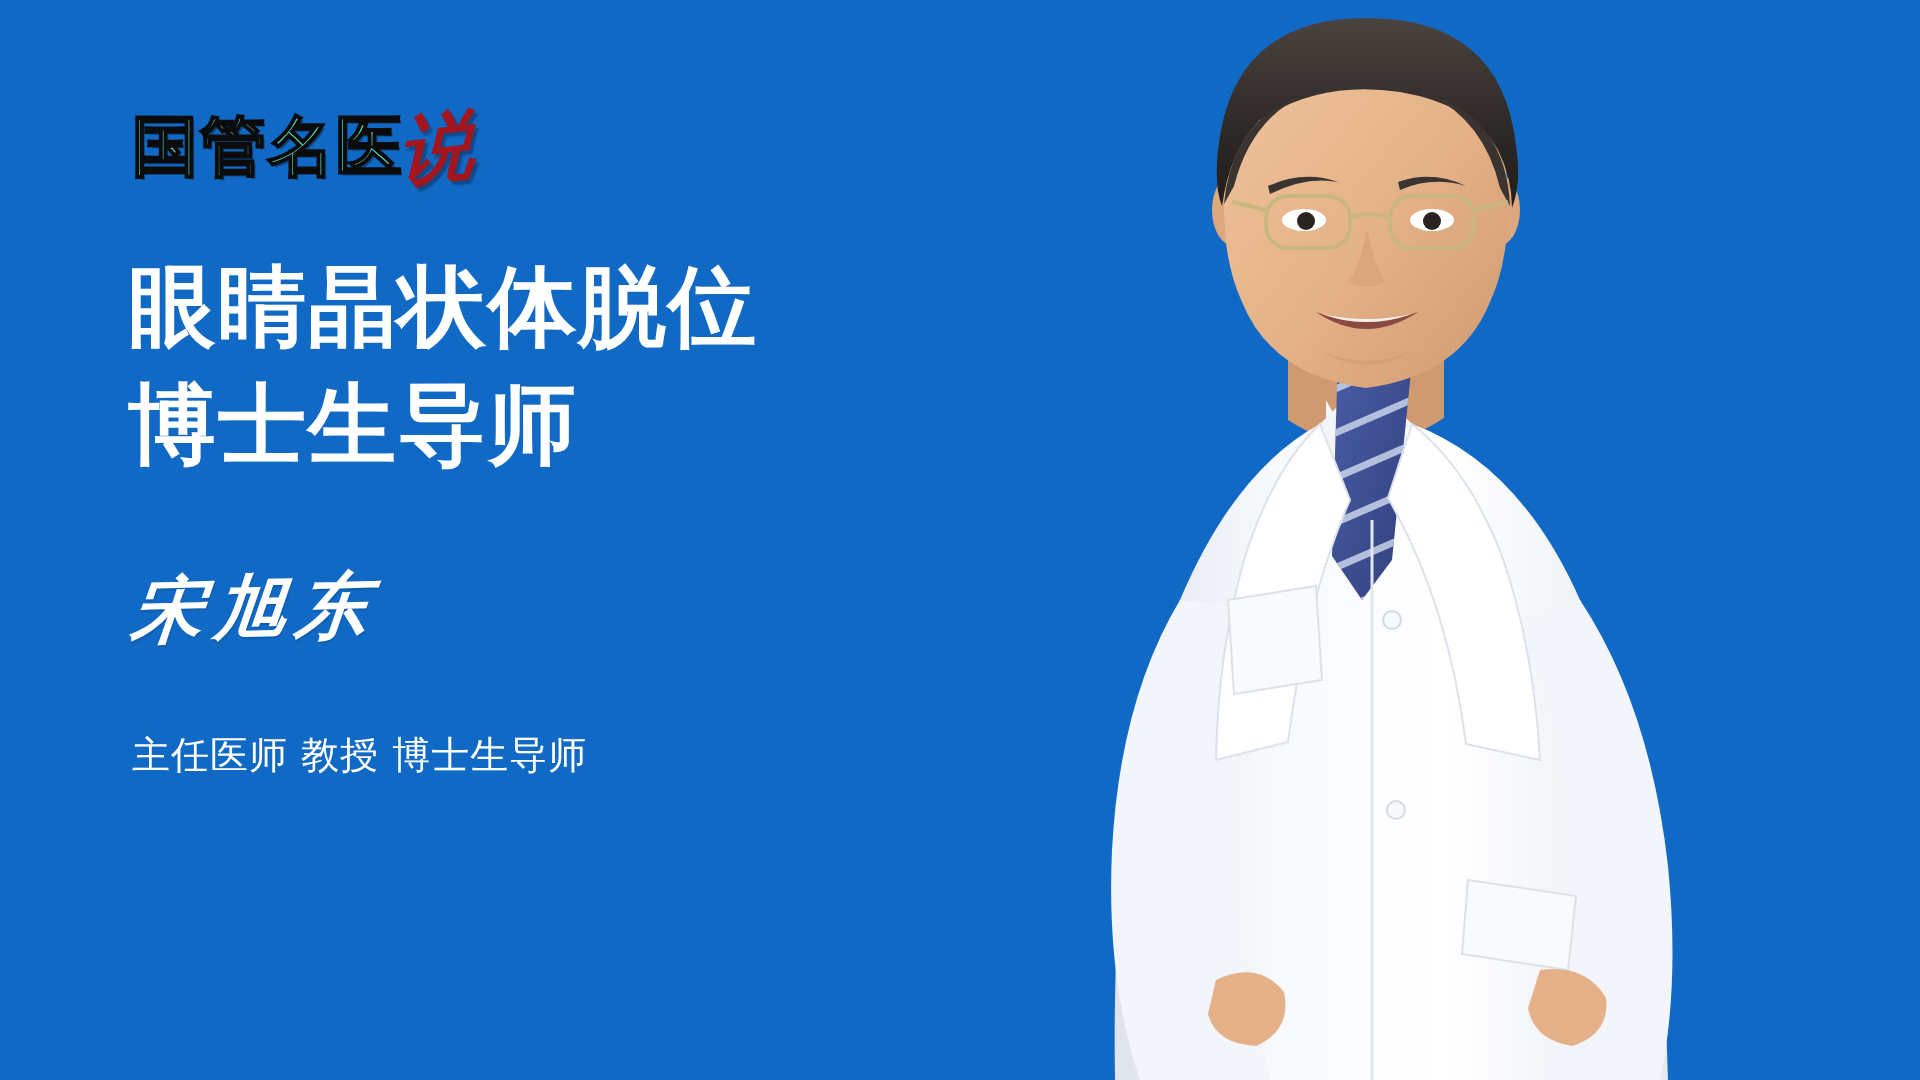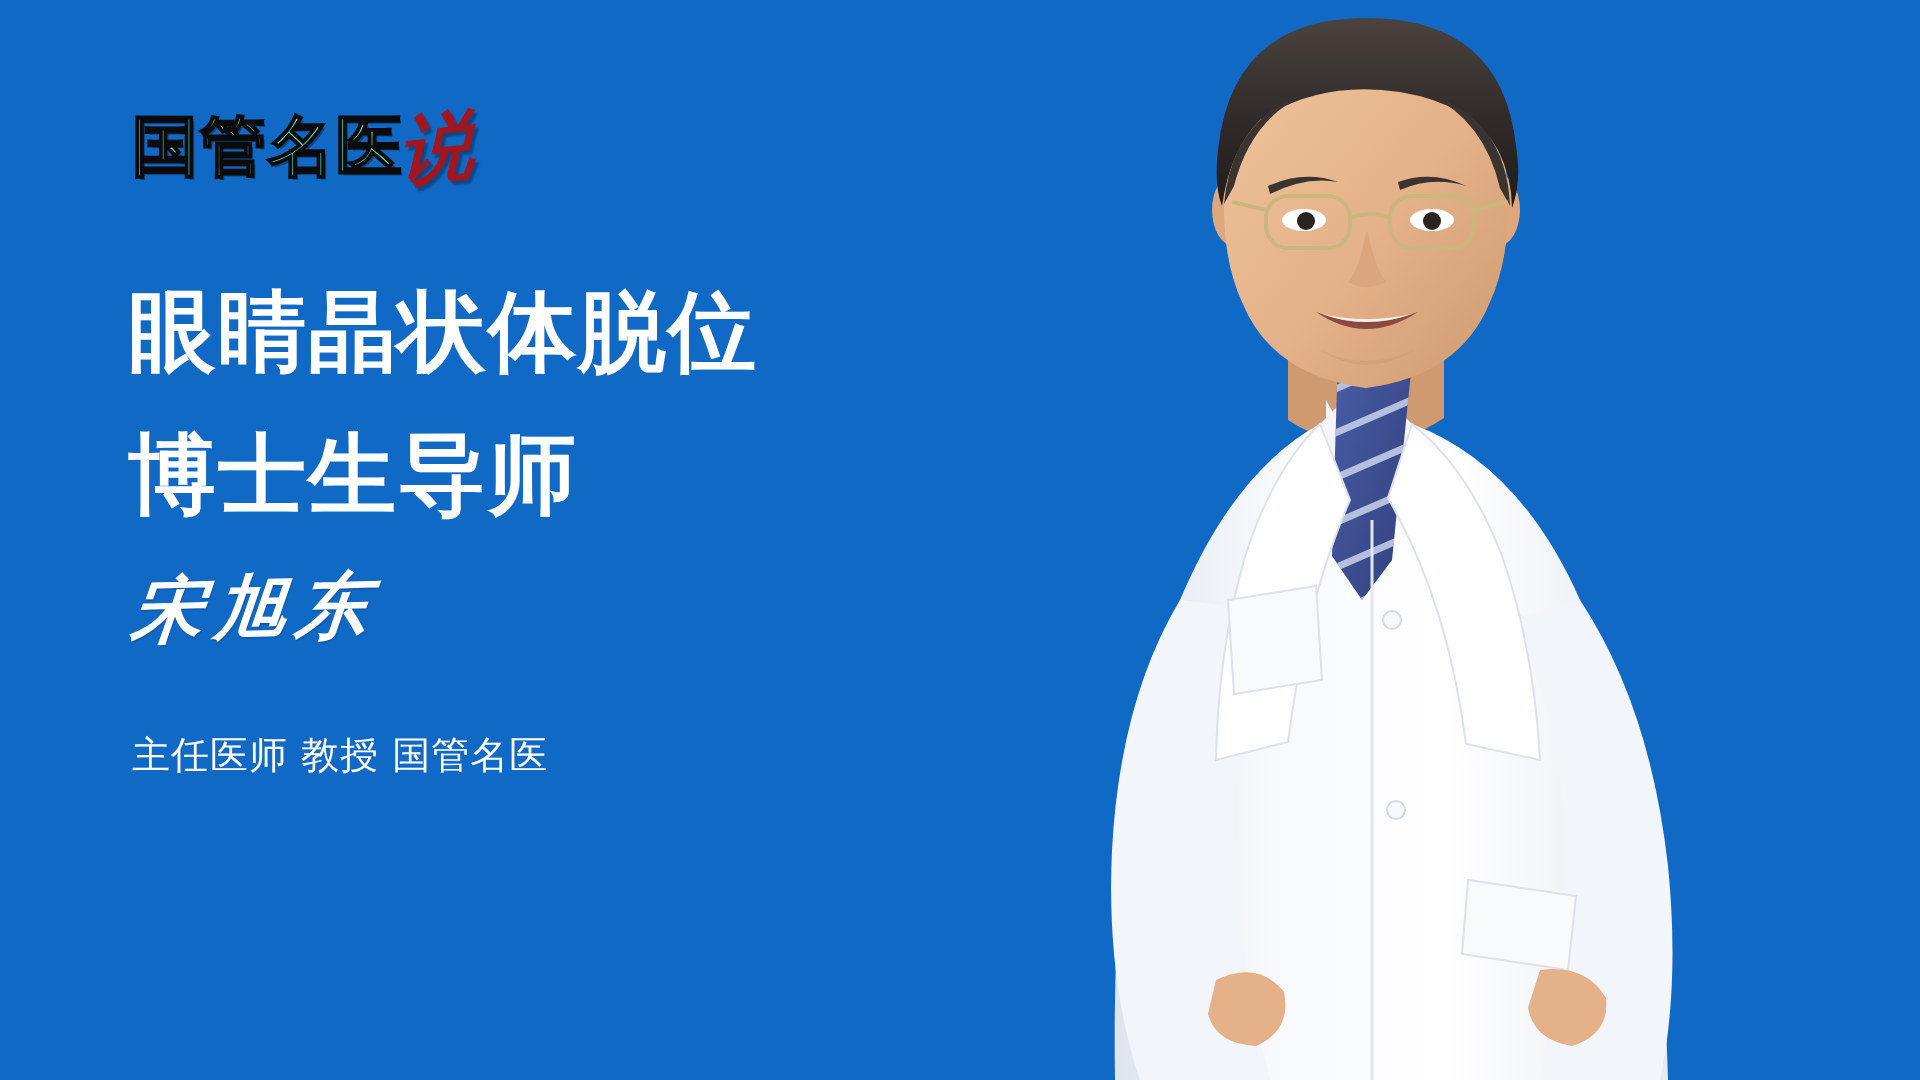--- a/index.html
+++ b/index.html
@@ -40,21 +40,20 @@
   
   .headline{position:absolute;left:128px;top:248px;width:900px;}
   .headline-line{
     color:#ffffff;
     font-size:88px;
     line-height:118px;
     font-weight:700;
     letter-spacing:2px;
     white-space:nowrap;
     font-family:"DejaVu Sans","Liberation Sans",sans-serif;
-    margin-top:25px;
   }
 
   
   .doctor-name{
     position:absolute;left:132px;top:572px;
     color:#ffffff;
     font-size:72px;line-height:1;
     font-weight:700;
     font-style:italic;
     letter-spacing:10px;
@@ -93,21 +92,21 @@
     </div>
 
     <div class="headline">
       <div class="headline-line">眼睛晶状体脱位</div>
       <div class="headline-line">博士生导师</div>
     </div>
 
     <div class="doctor-name">宋旭东</div>
 
     <div class="creds">
-      <div class="cred-line">主任医师  教授  国管名医</div>
+      <div class="cred-line">主任医师  教授  博士生导师</div>
     </div>
 
   </div>
 
   <div class="portrait">
     <svg viewBox="0 0 900 1080" preserveAspectRatio="xMidYMax meet">
       <defs>
         <linearGradient id="coatG" x1="0" y1="0" x2="1" y2="0">
           <stop offset="0%" stop-color="#dfe4ec"></stop>
           <stop offset="28%" stop-color="#f7f9fc"></stop>

